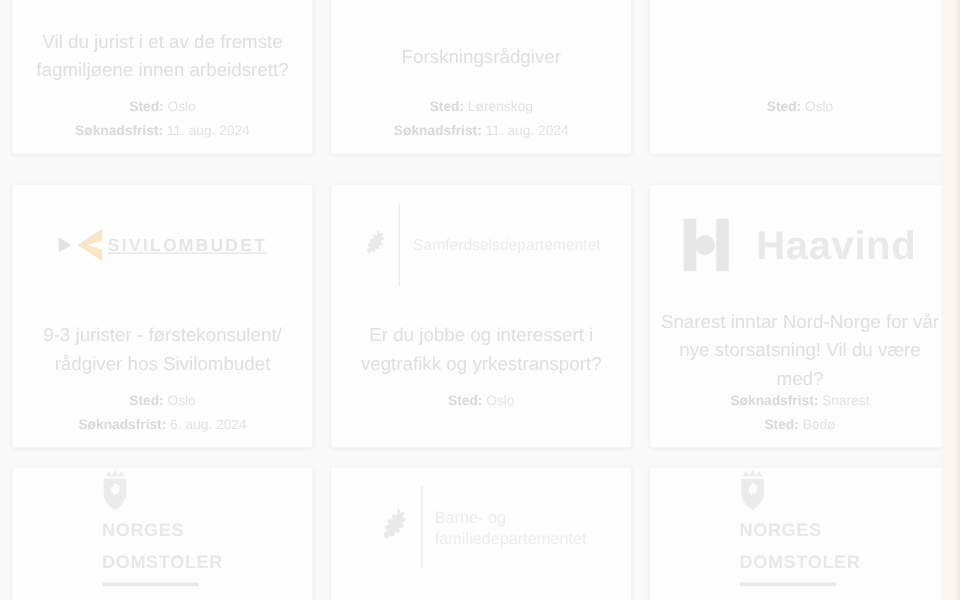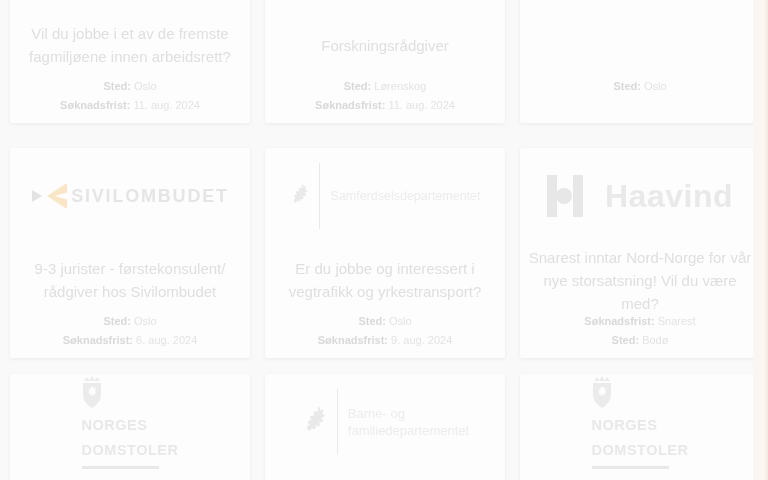--- a/index.html
+++ b/index.html
@@ -38,22 +38,23 @@
     font-size:11px; line-height:14px;
     color:#e3e3e3;
   }
   .meta p + p { margin-top:5px; }
   .meta .lbl { font-weight:700; color:#d9d9d9; }
 
   
   .logo-sivil { display:flex; align-items:center; }
   .logo-sivil .sivil-text {
     margin-left:4px;
-    font-weight:700; font-size:18px; letter-spacing:1.8px;
+    font-weight:700; font-size:14px; letter-spacing:1.8px;
     color:#e5e5e5;
+    text-decoration:underline;
   }
   .logo-sivil .arr-r { margin-right:2px; }
 
   
   .logo-dept { display:flex; align-items:center; }
   .logo-dept .divider { width:1px; height:66px; background:#e9e9e9; margin:0 10px; }
   .dept-text { font-size:12.5px; line-height:16px; color:#ececec; }
   .dept-text.two-line { font-size:13px; line-height:17px; }
 
   
@@ -77,21 +78,21 @@
     z-index:5;
   }
 </style>
 </head>
 <body>
 
 <div class="row row1">
 
   <article class="card">
     <div class="logo-zone"></div>
-    <h3 class="title">Vil du jobbe i et av de fremste fagmiljøene innen arbeidsrett?</h3>
+    <h3 class="title">Vil du jurist i et av de fremste fagmiljøene innen arbeidsrett?</h3>
     <div class="meta">
       <p><span class="lbl">Sted:</span> <span>Oslo</span></p>
       <p><span class="lbl">Søknadsfrist:</span> <span>11. aug. 2024</span></p>
     </div>
   </article>
 
   <article class="card">
     <div class="logo-zone"></div>
     <h3 class="title">Forskningsrådgiver</h3>
     <div class="meta">
@@ -136,21 +137,20 @@
         <svg width="20" height="26" viewBox="0 0 17 24">
           <path fill="#e9e9e9" d="M11.2 1.1c1.3.3 1.9 1.5 1.5 2.7l2.2-.8c.5 1.1.1 2.3-1 2.8l2.1 1.2c-.1 1.3-1.1 2-2.4 1.8l1.4 2.4c-.6 1.1-1.9 1.4-2.8.6l.5 2.6c-.9.9-2.1.8-2.8-.2l-.3 2.6c-1 .6-2.3.2-2.7-.9l-1.1 2.2c-1.2.1-2.2-.8-2.2-2 0-1.1.9-2 2-2.1L4 12.2c.3-1.2 1.5-1.9 2.6-1.5l-1-2.2c.6-1.1 1.9-1.5 2.9-.8l-.3-2.7c.9-.8 2.2-.7 2.9.3l.1-4.2z"></path>
         </svg>
         <div class="divider"></div>
         <div class="dept-text">Samferdselsdepartementet</div>
       </div>
     </div>
     <h3 class="title">Er du jobbe og interessert i vegtrafikk og yrkestransport?</h3>
     <div class="meta">
       <p><span class="lbl">Sted:</span> <span>Oslo</span></p>
-      <p><span class="lbl">Søknadsfrist:</span> <span>9. aug. 2024</span></p>
     </div>
   </article>
 
   <article class="card">
     <div class="logo-zone">
       <div class="logo-haavind">
         <div class="h-glyph">
           <div class="bar left"></div>
           <div class="dot"></div>
           <div class="bar right"></div>

